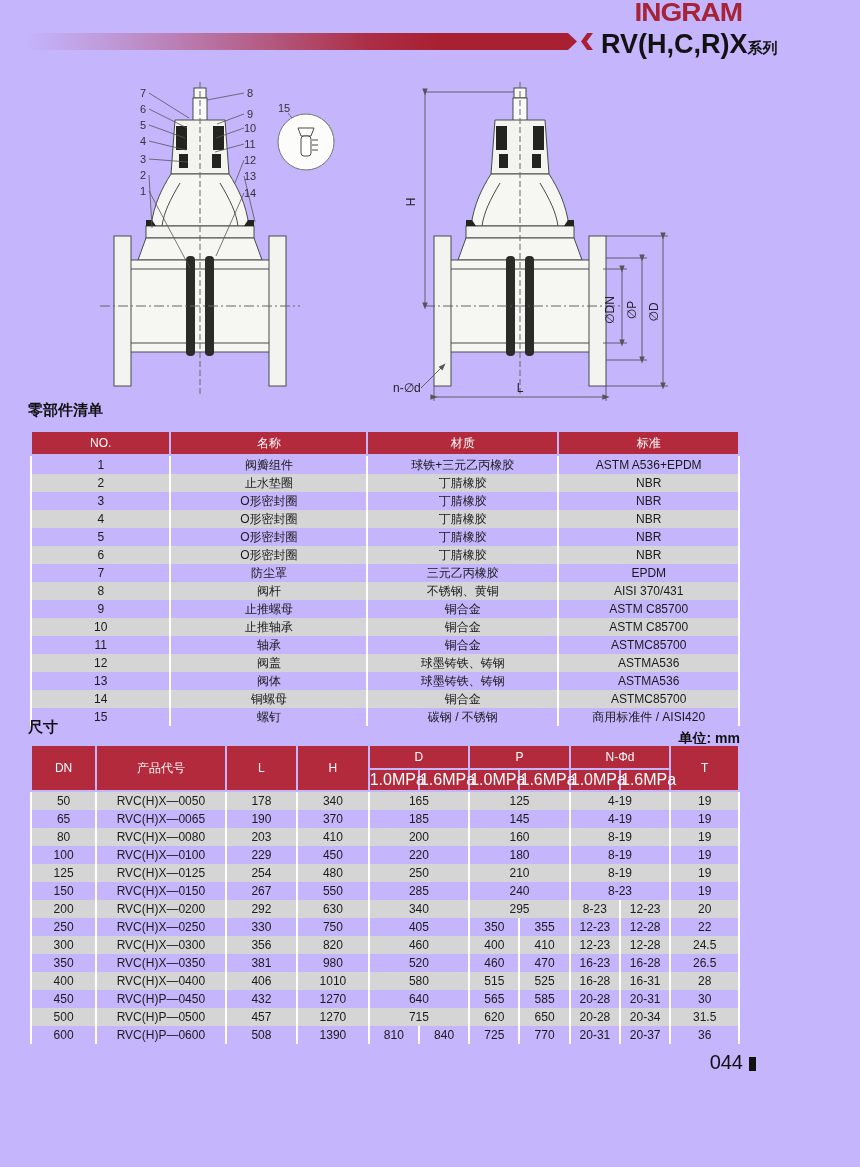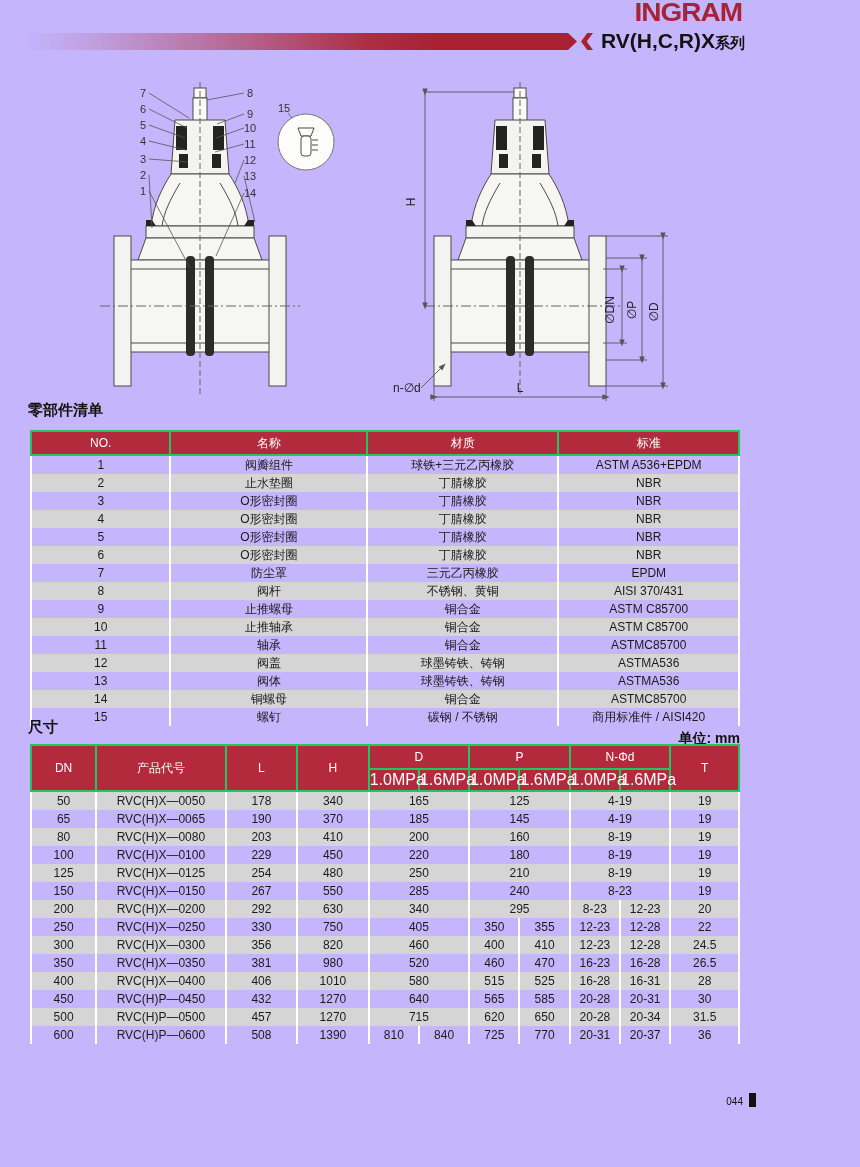--- a/index.html
+++ b/index.html
@@ -9,47 +9,47 @@
   
   .brand{position:absolute;top:-2px;right:118px;font-size:28px;line-height:30px;
          font-weight:700;letter-spacing:-1px;color:#A52438;transform:scaleY(.92);}
   .band{position:absolute;left:25px;top:33px;width:552px;height:17px;
         background:linear-gradient(to right,rgba(169,32,50,0) 0%,rgba(169,32,50,.18) 15%,
                    rgba(169,32,50,.55) 40%,rgba(169,32,50,.9) 62%,#A92032 75%,#A92032 100%);
         clip-path:polygon(0 0,calc(100% - 9px) 0,100% 50%,calc(100% - 9px) 100%,0 100%);}
   .band-chevron{position:absolute;left:581px;top:33px;width:12px;height:17px;background:#A92032;
         clip-path:polygon(100% 0,52% 0,0 50%,52% 100%,100% 100%,48% 50%);}
   .series{position:absolute;left:601px;top:29px;white-space:nowrap;}
-  .series-code{font-size:21px;font-weight:800;color:#121212;letter-spacing:0;}
+  .series-code{font-size:27px;font-weight:800;color:#121212;letter-spacing:0;}
   .series-suffix{font-size:15px;font-weight:700;color:#121212;margin-left:0;}
 
   
   .svg-left{position:absolute;left:88px;top:78px;width:260px;height:330px;}
   .svg-right{position:absolute;left:385px;top:78px;width:300px;height:330px;}
   svg text{font-family:"Liberation Sans","DejaVu Sans",sans-serif;font-size:11px;fill:#333;}
   .dimtxt{font-size:12px;fill:#222;}
 
   
   .sec-title{position:absolute;left:28px;font-size:15px;font-weight:700;color:#111;}
   .unit-label{position:absolute;right:120px;top:718px;font-size:14px;font-weight:700;color:#111;margin-top:12px;}
 
   
   table{border-collapse:collapse;table-layout:fixed;position:absolute;left:30px;width:710px;}
   th{background:#B32A3C;color:#fff;font-weight:400;font-size:12px;height:22px;
-     border:2px solid #22c55e;padding:0;text-align:center;}
+     border:2px solid #c4b5fd;padding:0;text-align:center;}
   td{font-size:12px;height:18px;text-align:center;padding:0;
      border-left:2px solid #fff;border-right:2px solid #fff;color:#1b1b1b;white-space:nowrap;}
   .parts-table{top:430px;}
   .parts-table tbody tr:nth-child(even){background:#D5D5D5;}
   .dims-table{top:744px;}
   .dims-table tbody tr:nth-child(odd){background:#D5D5D5;}
   .dims-table th.sub{font-size:16px;height:20px;font-weight:400;}
 
   
-  .footer{position:absolute;top:1093px;right:104px;font-size:10px;color:#111;text-align:right;}
+  .footer{position:absolute;top:1051px;right:104px;font-size:20px;color:#111;text-align:right;}
   .footer-marker{display:inline-block;width:7px;height:14px;background:#111;
                  margin-left:6px;vertical-align:-2px;}
 </style>
 </head>
 <body>
 
 <div class="page">
 
   <div class="brand">INGRAM</div>
   <div class="band"></div>

